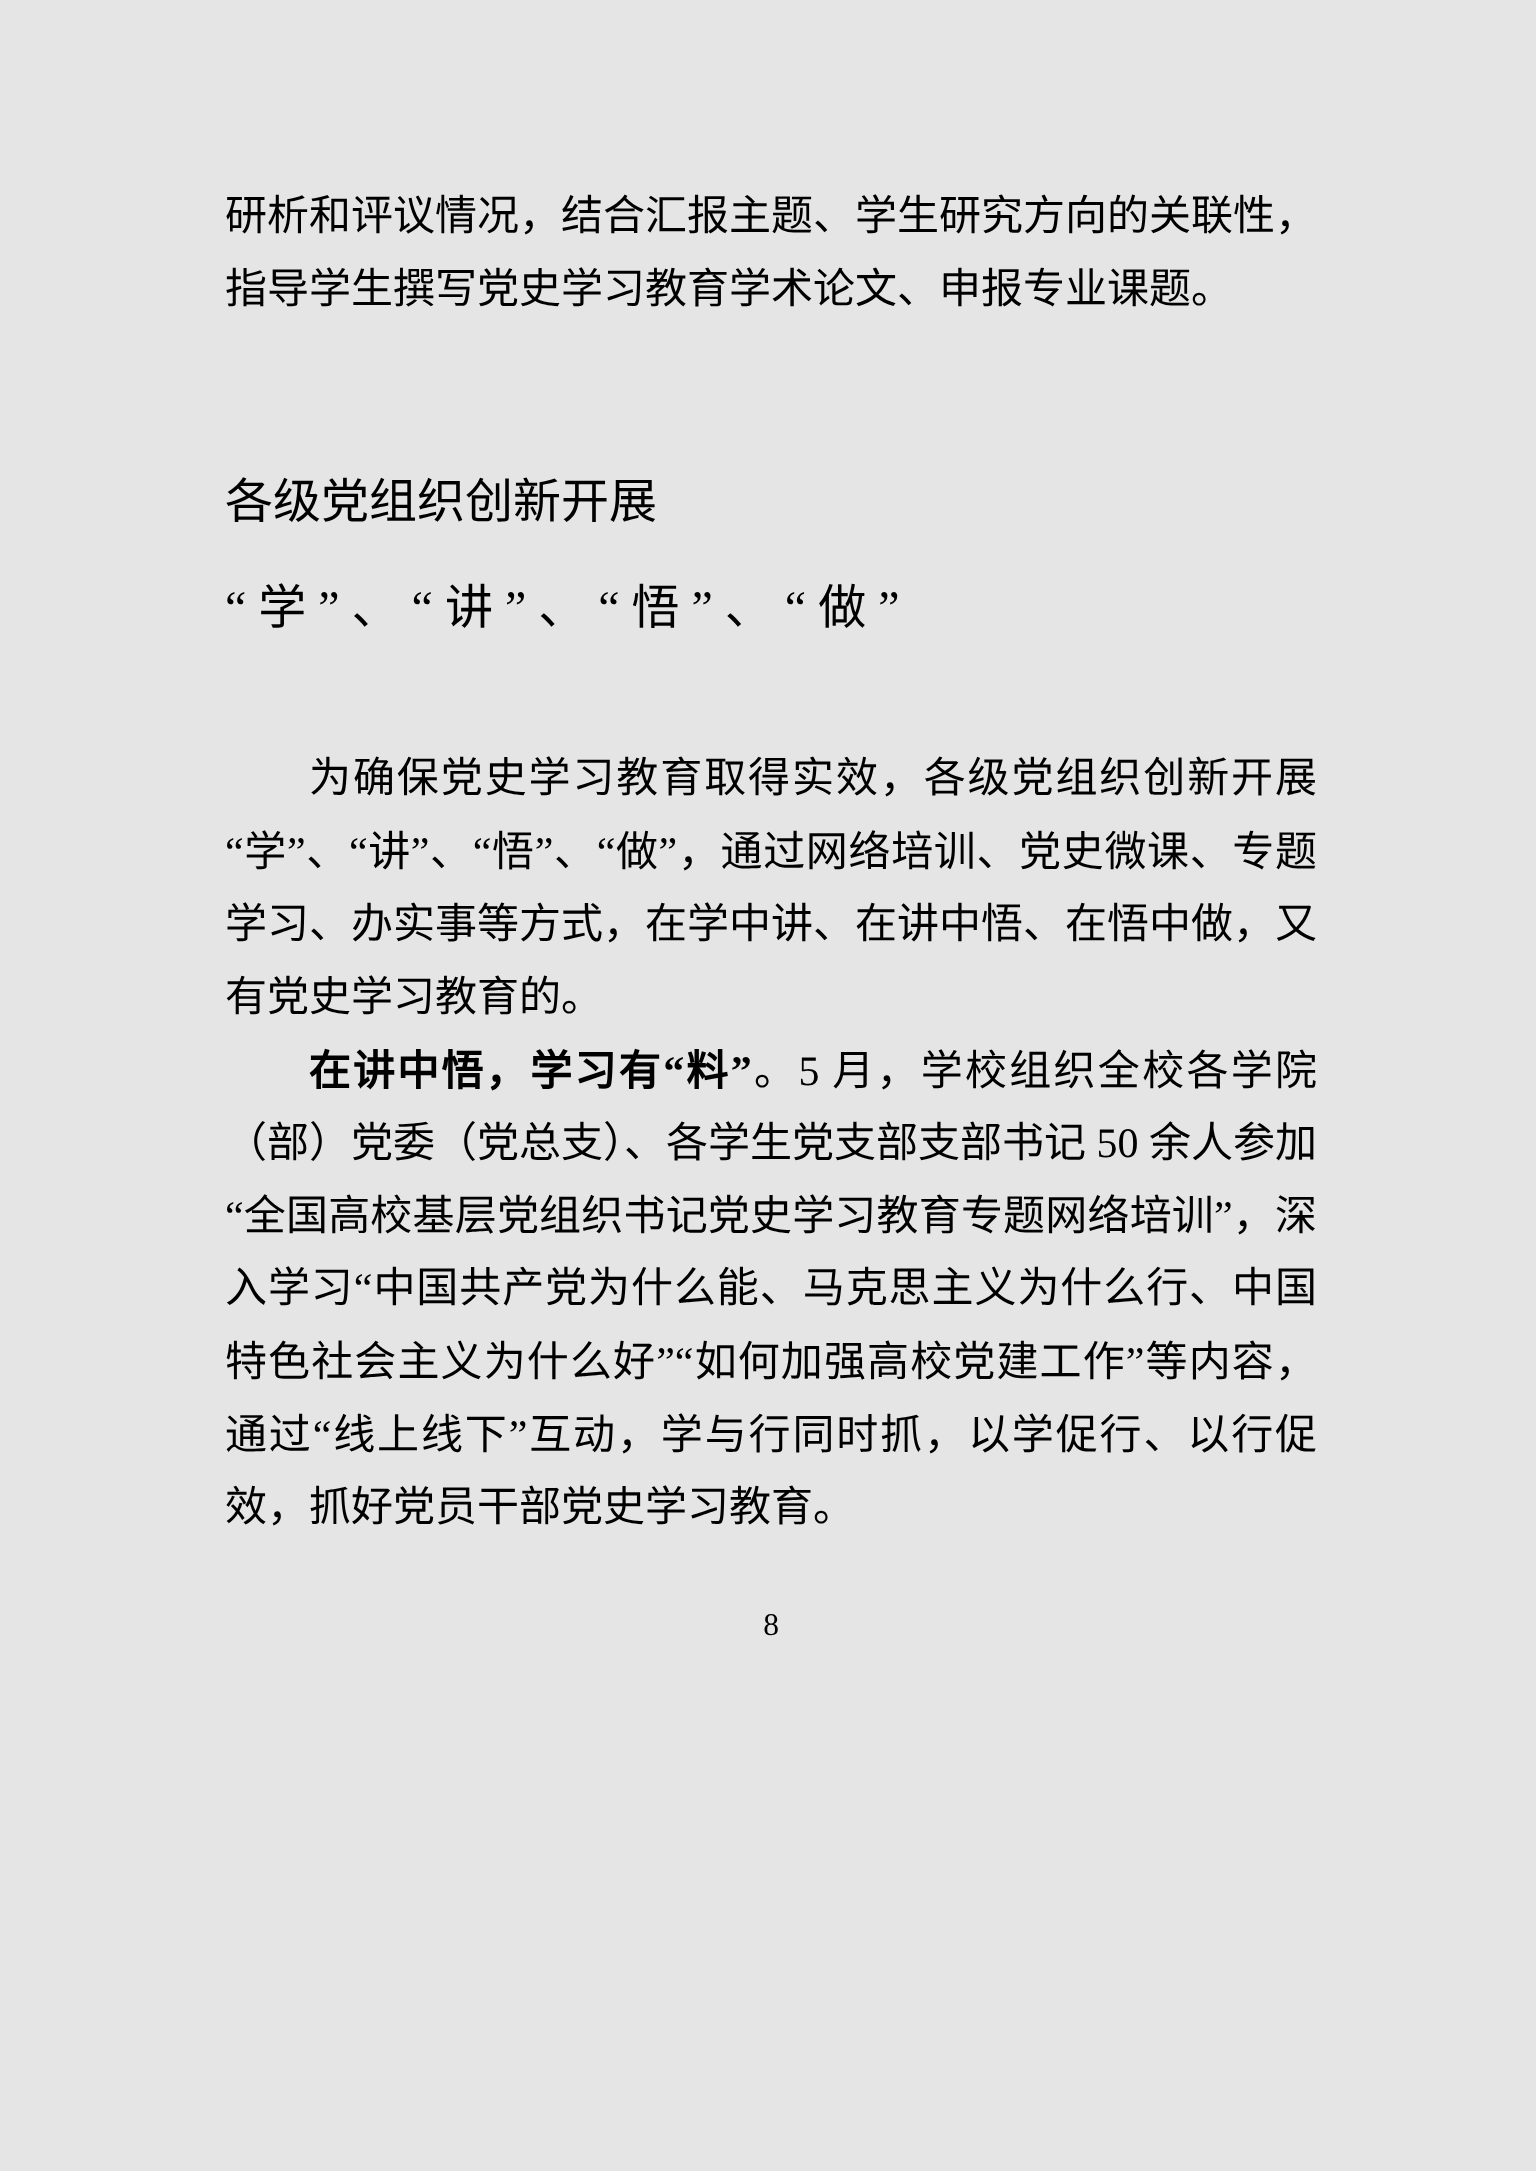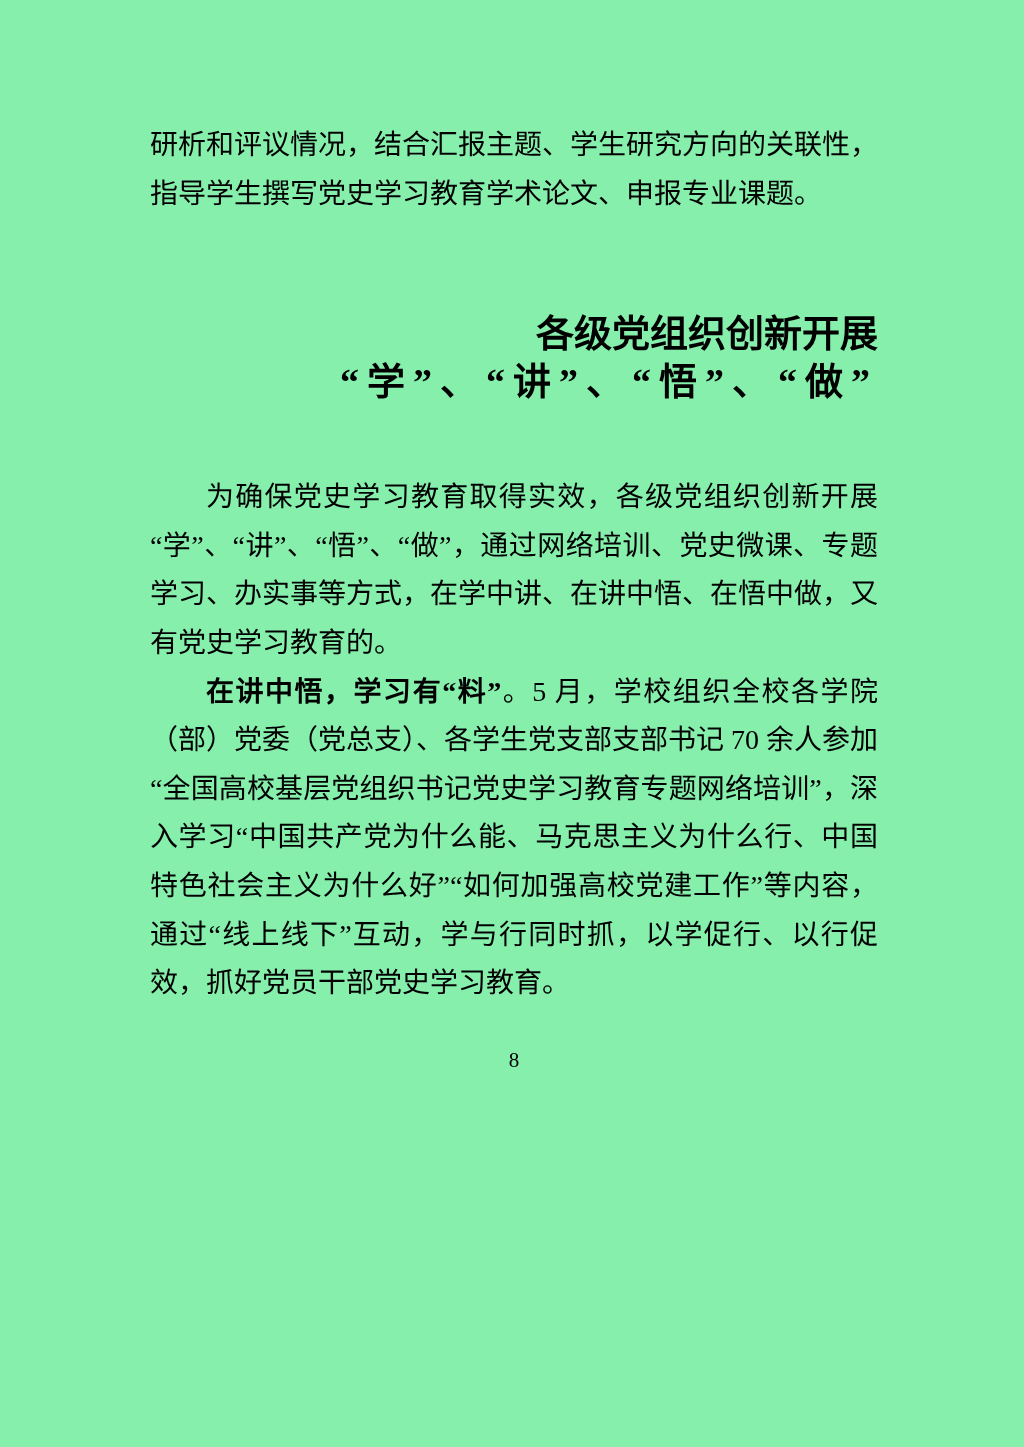--- a/index.html
+++ b/index.html
@@ -5,51 +5,52 @@
   html, body {
     margin: 0;
     padding: 0;
     background: #ffffff;
   }
   .page {
     position: relative;
     width: 1024px;
     height: 1447px;
     margin: 0 auto;
-    background: #86efac;
+    background: #e5e5e5;
     color: #000000;
     box-sizing: border-box;
     padding: 121px 146px 0 150px;
     overflow: hidden;
     font-family: "Liberation Serif", "DejaVu Serif", serif;
   }
   .body-par {
     margin: 0;
     font-size: 28px;
     line-height: 48.6px;
     text-align: justify;
     text-align-last: left;
     text-justify: inter-character;
   }
   .indent {
     text-indent: 2em;
   }
   .section-heading {
     margin: 92px 0 67px 0;
-    text-align: right;
-    font-weight: bold;
-    font-size: 38px;
+    text-align: left;
+    font-weight: normal;
+    font-size: 32px;
     line-height: 48px;
   }
   .heading-line {
     display: block;
     white-space: nowrap;
   }
   .heading-line-2 {
     letter-spacing: 8px;
+    margin-top: 23px;
   }
   .lead-bold {
     font-weight: bold;
   }
   .page-number {
     margin-top: 42px;
     text-align: center;
     font-size: 21px;
     line-height: 21px;
     font-family: "Liberation Serif", "DejaVu Serif", serif;
@@ -63,17 +64,17 @@
   <p class="body-par">研析和评议情况，结合汇报主题、学生研究方向的关联性，指导学生撰写党史学习教育学术论文、申报专业课题。</p>
 
 
   <h1 class="section-heading">
     <span class="heading-line heading-line-1">各级党组织创新开展</span>
     <span class="heading-line heading-line-2">“学”、“讲”、“悟”、“做”</span>
   </h1>
 
   <p class="body-par indent">为确保党史学习教育取得实效，各级党组织创新开展“学”、“讲”、“悟”、“做”，通过网络培训、党史微课、专题学习、办实事等方式，在学中讲、在讲中悟、在悟中做，又有党史学习教育的。</p>
 
-  <p class="body-par indent"><strong class="lead-bold">在讲中悟，学习有“料”</strong><span>。5 月，学校组织全校各学院（部）党委（党总支）、各学生党支部支部书记 70 余人参加“全国高校基层党组织书记党史学习教育专题网络培训”，深入学习“中国共产党为什么能、马克思主义为什么行、中国特色社会主义为什么好”“如何加强高校党建工作”等内容，通过“线上线下”互动，学与行同时抓，以学促行、以行促效，抓好党员干部党史学习教育。</span></p>
+  <p class="body-par indent"><strong class="lead-bold">在讲中悟，学习有“料”</strong><span>。5 月，学校组织全校各学院（部）党委（党总支）、各学生党支部支部书记 50 余人参加“全国高校基层党组织书记党史学习教育专题网络培训”，深入学习“中国共产党为什么能、马克思主义为什么行、中国特色社会主义为什么好”“如何加强高校党建工作”等内容，通过“线上线下”互动，学与行同时抓，以学促行、以行促效，抓好党员干部党史学习教育。</span></p>
 
   <div class="page-number">8</div>
 
 </div>
 
 </body></html>

